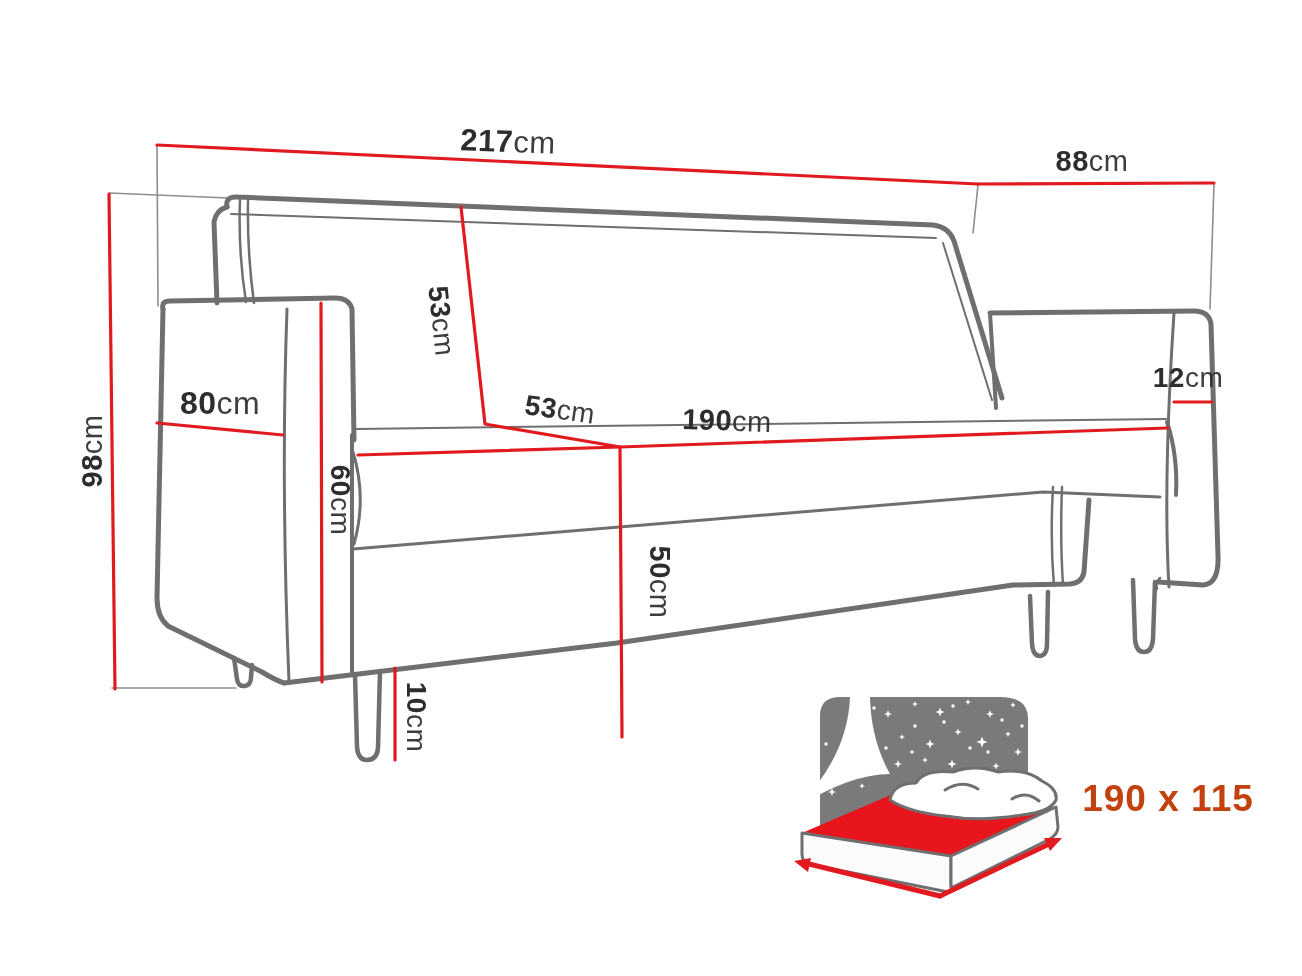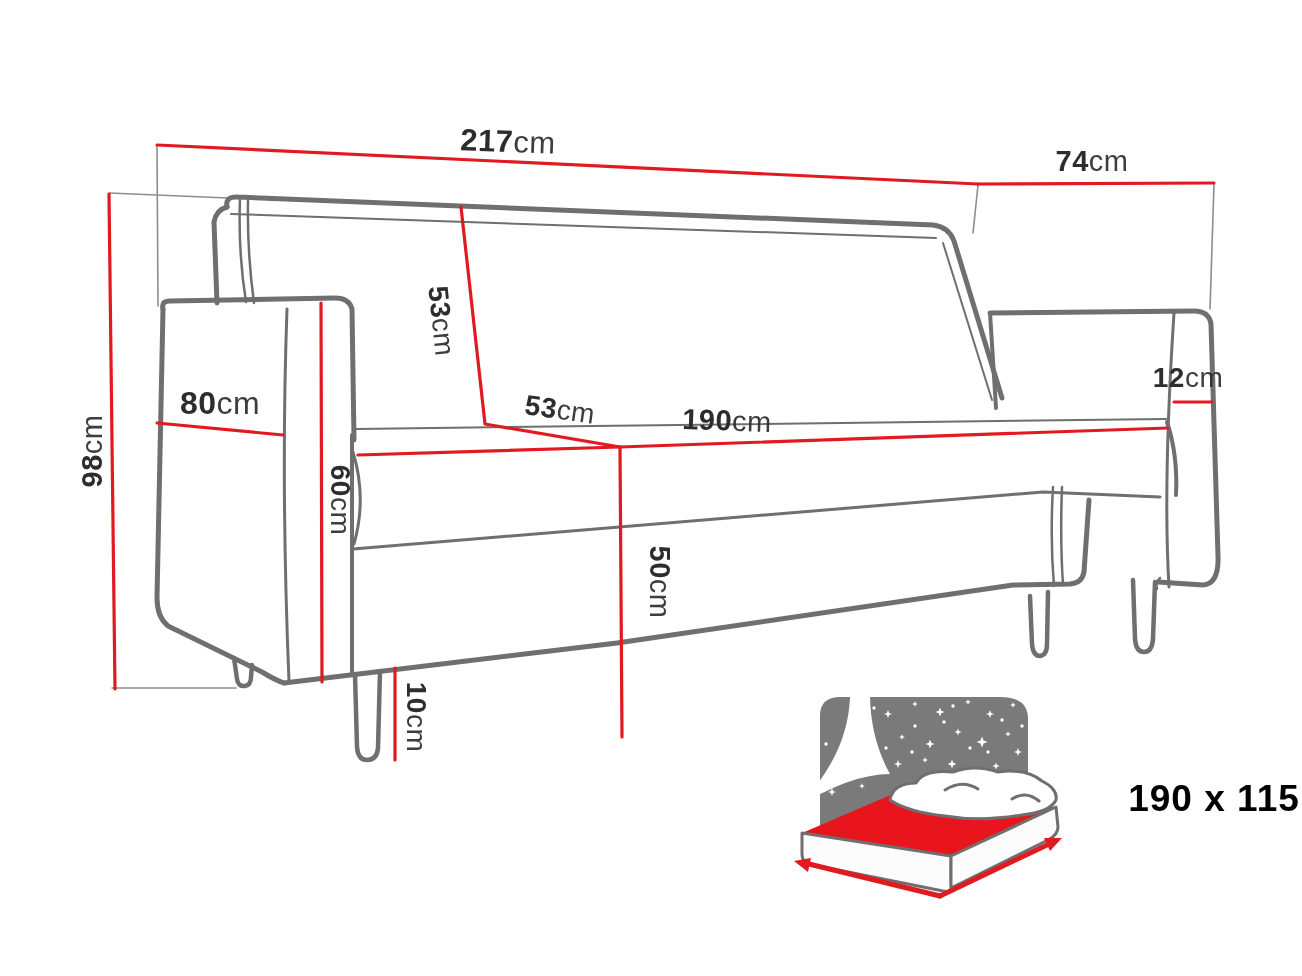--- a/index.html
+++ b/index.html
@@ -14,21 +14,21 @@
   #l-depth  {left:1092px;top:161px;font-size:29px;}
   #l-height {left:92px;top:451px;font-size:29px;transform:translate(-50%,-50%) rotate(-90deg);}
   #l-back53 {left:441px;top:321px;font-size:28px;transform:translate(-50%,-50%) rotate(84deg);}
   #l-arm80  {left:220px;top:403px;font-size:32px;}
   #l-arm60  {left:340px;top:500px;font-size:28px;transform:translate(-50%,-50%) rotate(90deg);}
   #l-seat53 {left:560px;top:410px;font-size:28px;transform:translate(-50%,-50%) rotate(8deg);}
   #l-seat190{left:727px;top:421px;font-size:29px;transform:translate(-50%,-50%) rotate(2deg);}
   #l-arm12  {left:1188px;top:378px;font-size:28px;text-align:right;}
   #l-seat50 {left:659px;top:582px;font-size:29px;transform:translate(-50%,-50%) rotate(90deg);}
   #l-leg10  {left:416px;top:717px;font-size:28px;transform:translate(-50%,-50%) rotate(90deg);}
-  #l-bed    {left:1214px;top:799px;font-size:37px;font-weight:700;color:#000000;letter-spacing:1px;}
+  #l-bed    {left:1168px;top:799px;font-size:37px;font-weight:700;color:#c2410c;letter-spacing:1px;}
 </style>
 </head>
 <body>
 
 <div class="stage">
 
   <svg width="1302" height="976" viewBox="0 0 1302 976">
 
     <g fill="none" stroke-linecap="round" stroke-linejoin="round">
 
@@ -155,21 +155,21 @@
         <polygon stroke="none" points="794,861 811,858 808,872"></polygon>
         <polygon stroke="none" points="1062,838 1050,851 1044,838"></polygon>
       </g>
     </g>
   </svg>
 
   <div class="dim" id="l-width">
     <span class="v">217</span><span class="u">cm</span>
   </div>
   <div class="dim" id="l-depth">
-    <span class="v">74</span><span class="u">cm</span>
+    <span class="v">88</span><span class="u">cm</span>
   </div>
   <div class="dim" id="l-height">
     <span class="v">98</span><span class="u">cm</span>
   </div>
   <div class="dim" id="l-back53">
     <span class="v">53</span><span class="u">cm</span>
   </div>
   <div class="dim" id="l-arm80">
     <span class="v">80</span><span class="u">cm</span>
   </div>

